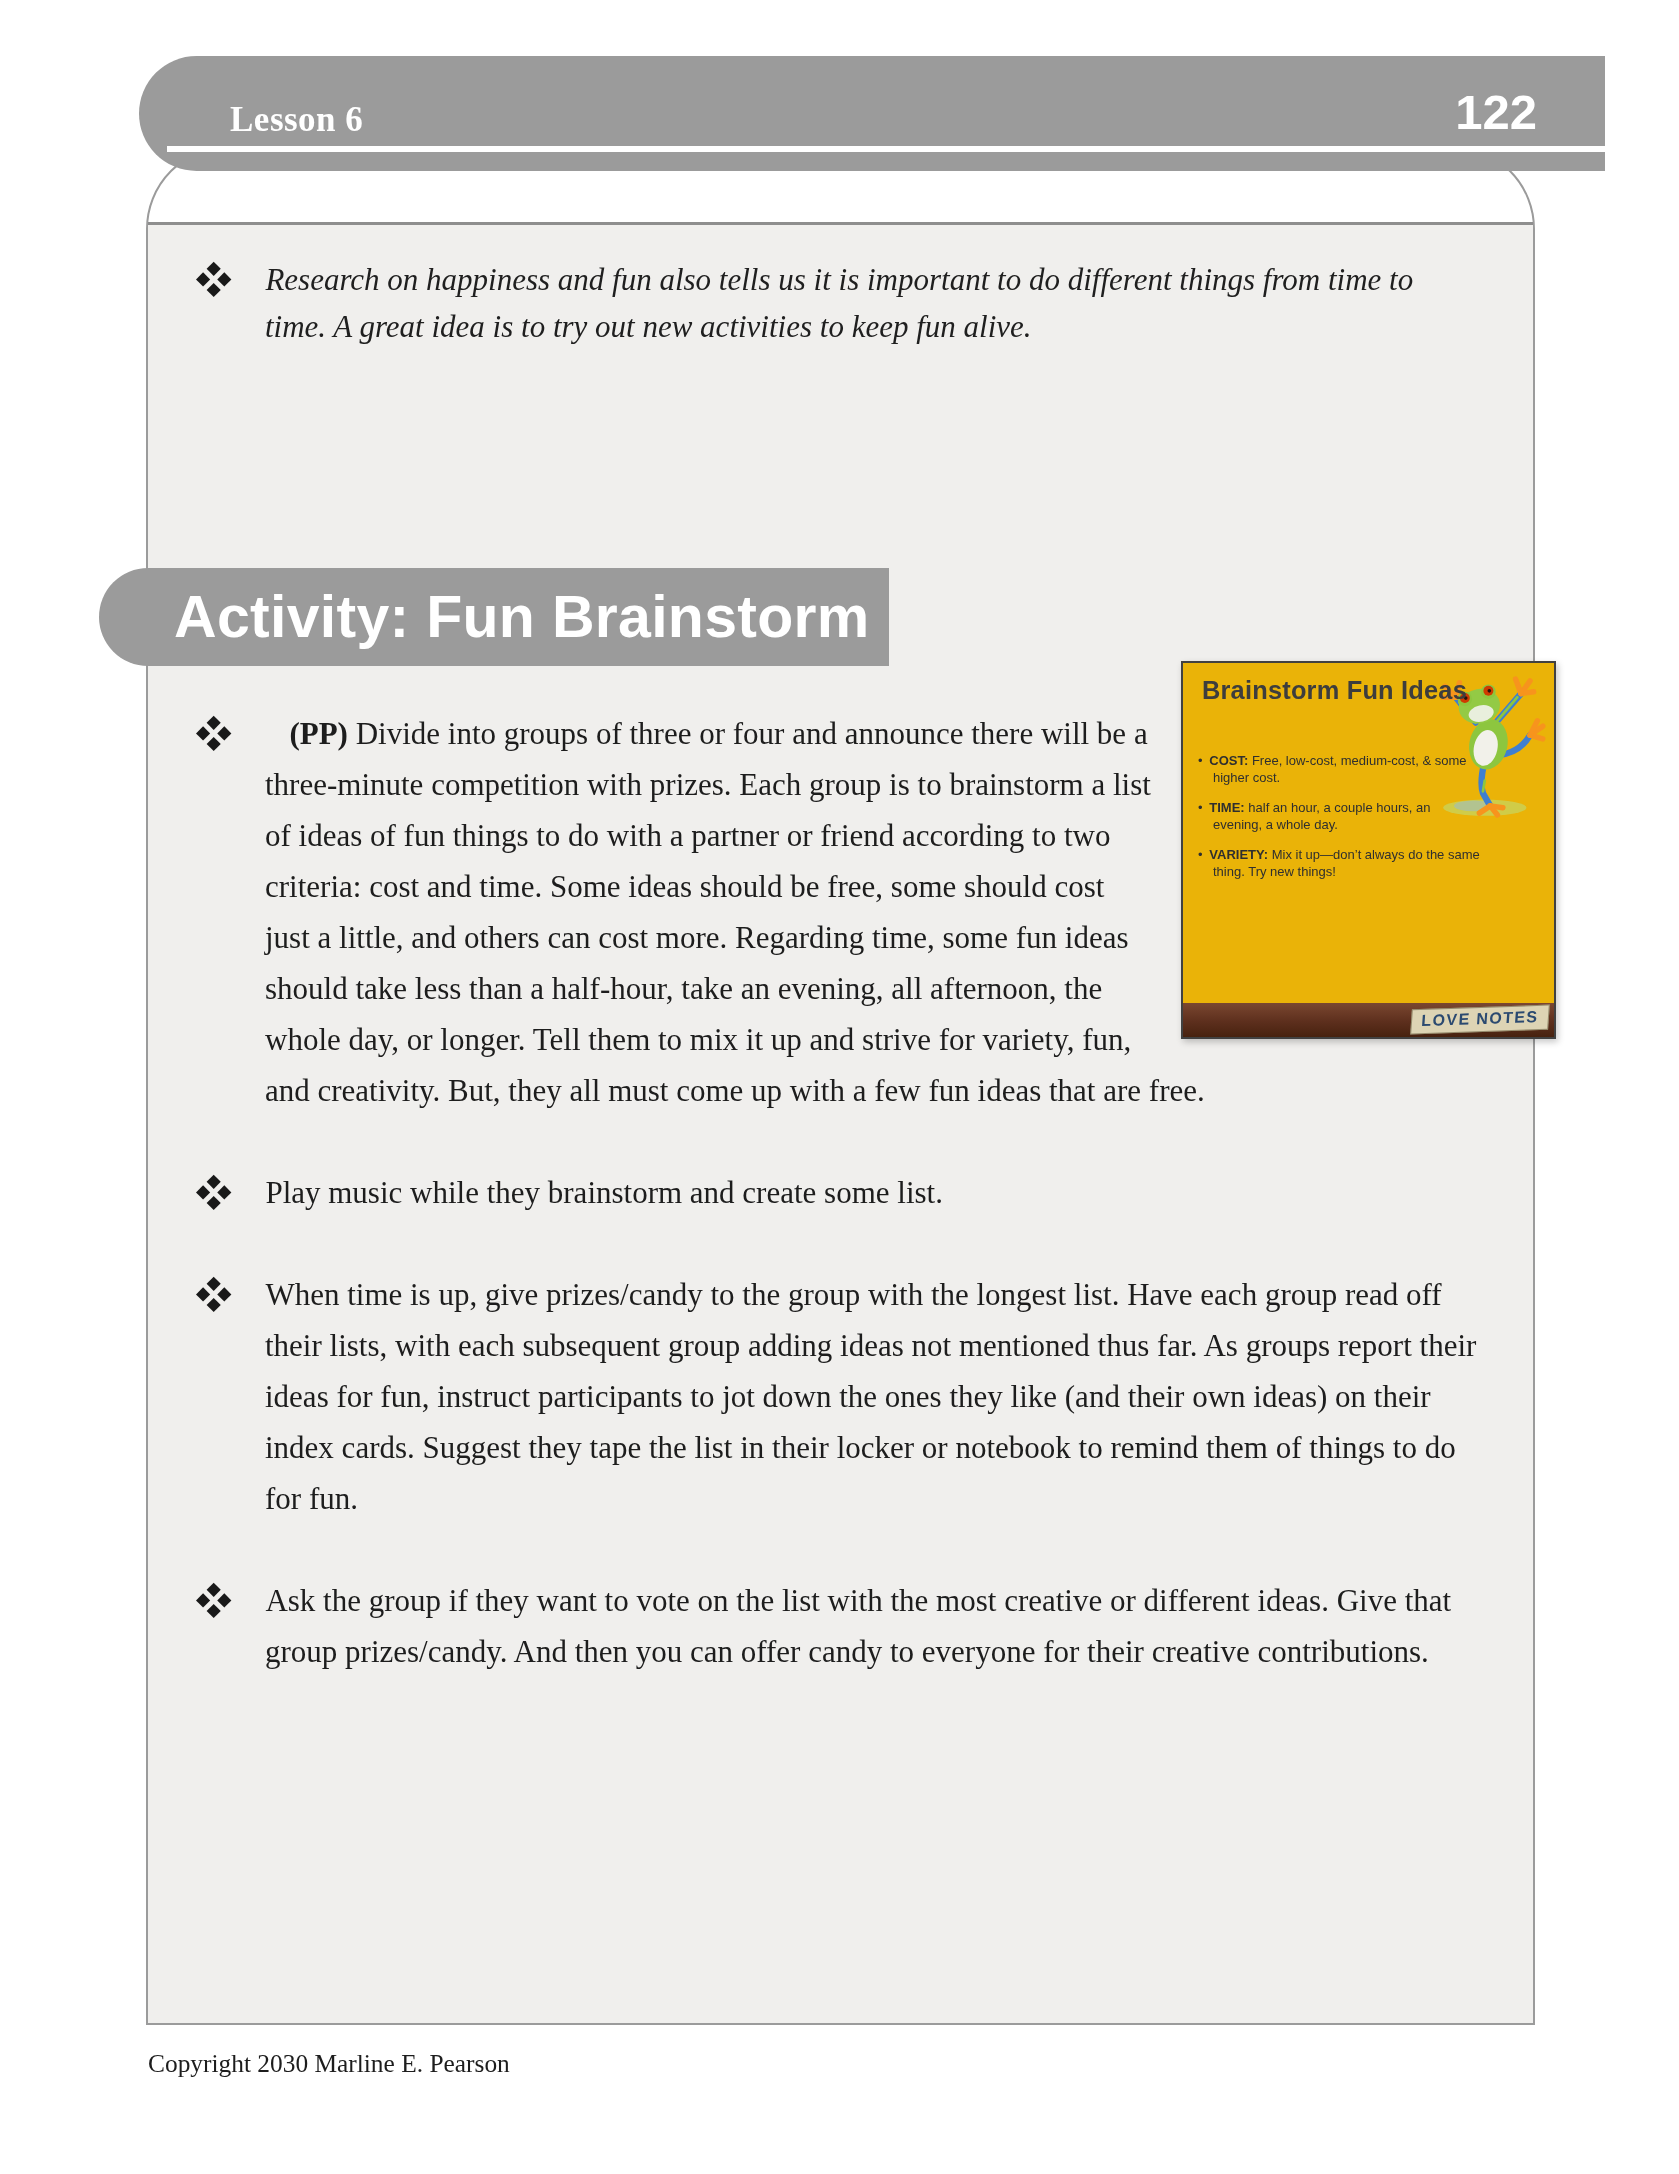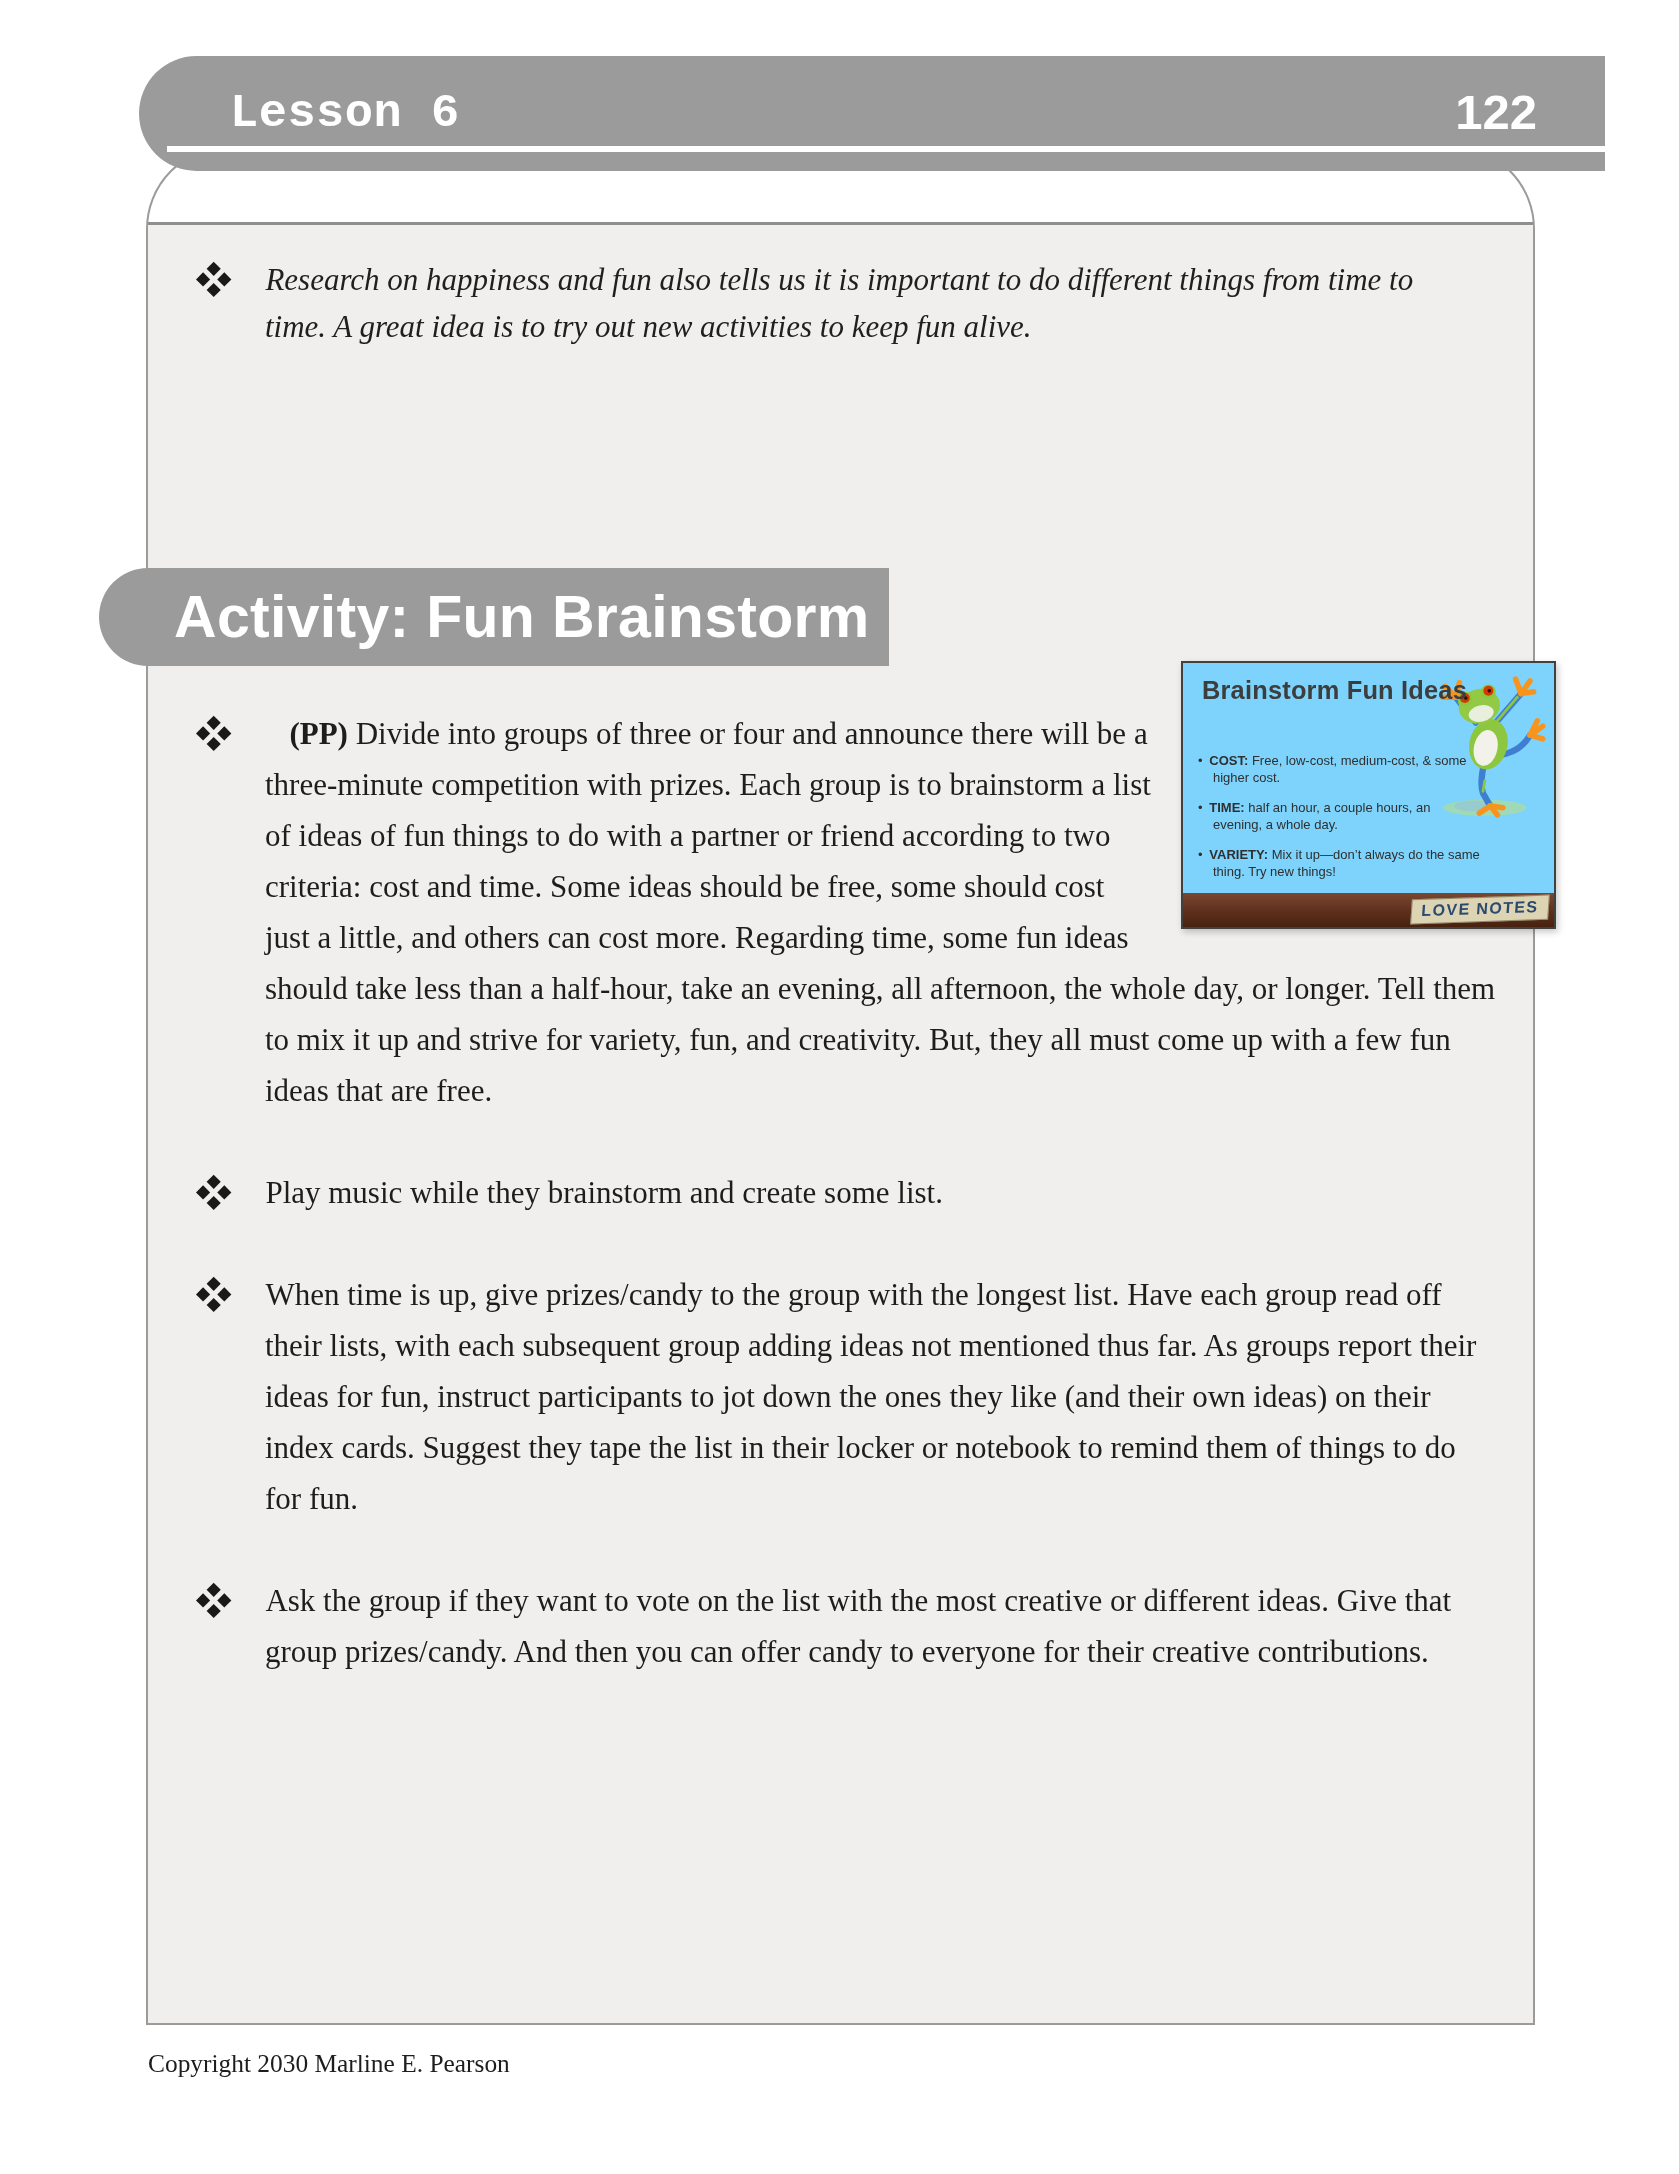--- a/index.html
+++ b/index.html
@@ -17,21 +17,21 @@
     position:absolute;left:0;right:0;bottom:0;top:74px;
     background:#f0efed;border-top:3.8px solid #8e8e8e;
   }
   
   .lessonbar{
     position:absolute;left:139px;top:56px;width:1466px;height:115px;
     background:#9b9b9b;border-radius:58px 0 0 58px;z-index:5;
   }
   .lessonbar .ltitle{
     position:absolute;left:91px;bottom:31px;color:#fff;
-    font-family:Liberation Mono, monospace;font-weight:bold;font-size:47px;letter-spacing:0.5px;
+    font-family:Liberation Serif, serif;font-weight:bold;font-size:35px;letter-spacing:0.5px;
   }
   .lessonbar .pnum{
     position:absolute;right:68px;bottom:31px;color:#fff;
     font-family:"Liberation Sans",sans-serif;font-weight:bold;font-size:49px;
   }
   .lessonbar .rule{
     position:absolute;left:28px;right:0;bottom:19px;height:5.6px;background:#ffffff;
   }
   
   .activitybar{
@@ -62,22 +62,22 @@
   
   .activitybody{position:absolute;left:201px;top:659px;width:1297px;z-index:4;}
   .ab{
     font-size:31px;line-height:51px;margin:0 0 51px 0;
     padding-left:64px;text-indent:-64px;color:#1d1d1d;
   }
   .ab:first-of-type{margin-top:49px;}
   .ab b{font-weight:bold;margin-left:24px;}
   
   .slidewrap{
-    float:right;width:375px;height:268px;margin:1.9px -58px 24.5px 28px;
-    position:relative;background:#7dd3fc;border:2.8px solid #414141;
+    float:right;width:375px;height:378px;margin:1.9px -58px 24.5px 28px;
+    position:relative;background:#eab308;border:2.8px solid #414141;
     box-sizing:border-box;box-shadow:1.9px 2.8px 6.6px rgba(0,0,0,.22);
     font-family:"Liberation Sans",sans-serif;text-indent:0;
   }
   .slide-title{
     position:absolute;left:19px;top:13px;font-size:25.4px;font-weight:bold;
     color:#3d3d3d;letter-spacing:0.2px;
   }
   .slide-bullets{
     position:absolute;left:15px;top:89px;width:284px;margin:0;padding:0;list-style:none;
     font-size:13px;line-height:17px;color:#2f2f2f;

